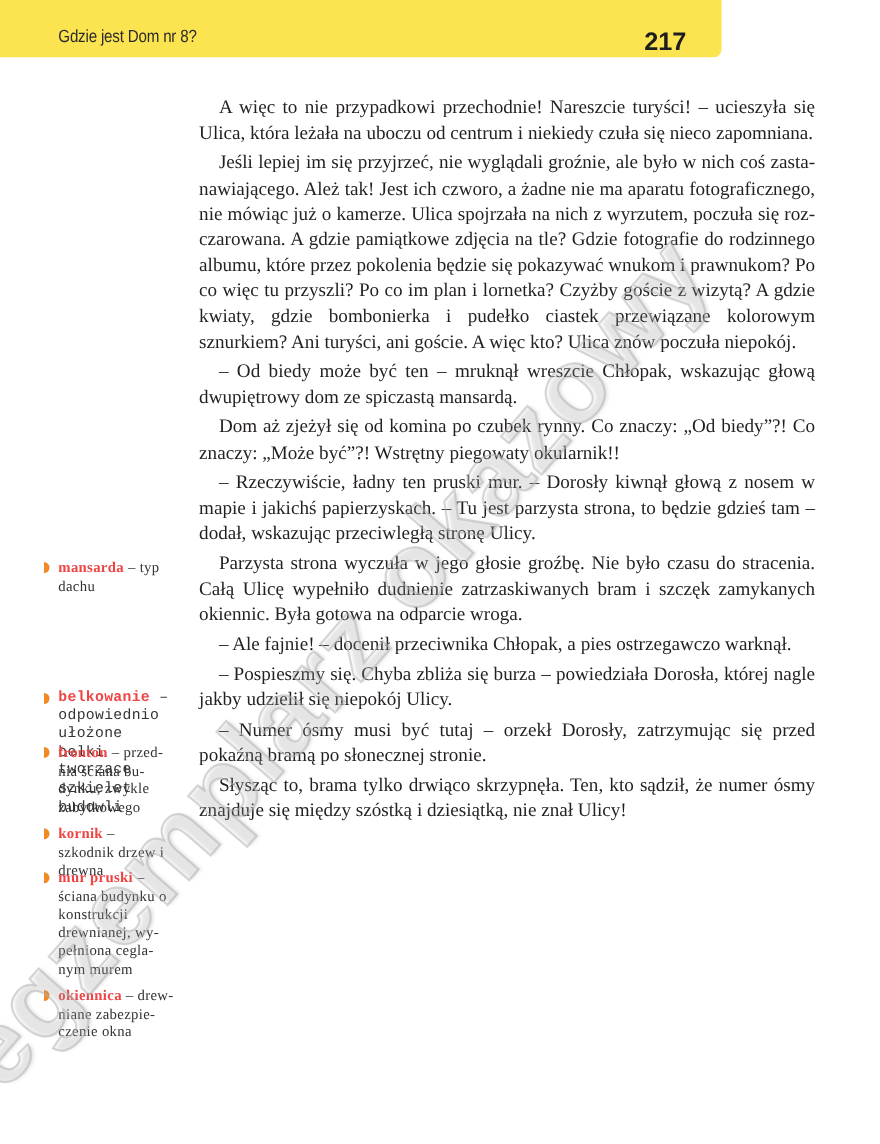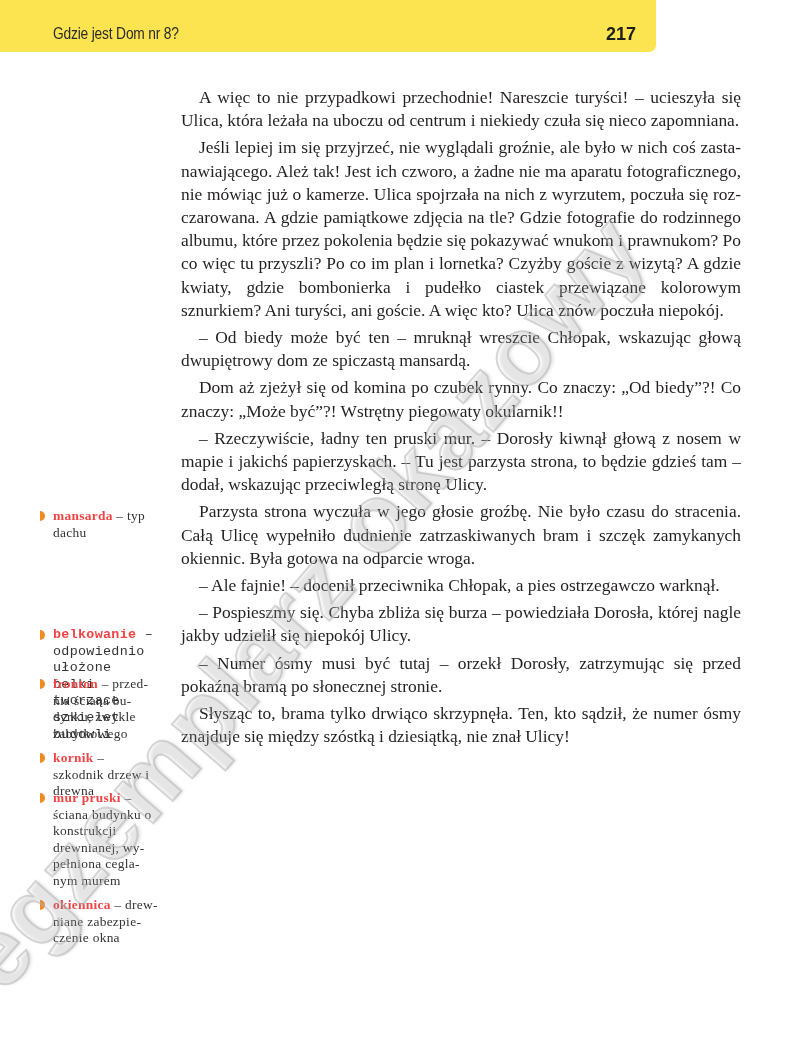--- a/index.html
+++ b/index.html
@@ -12,23 +12,23 @@
       position: absolute; left: 0; top: 0; width: 656px; height: 52px;
       background: #fce350; border-bottom-right-radius: 7px;
     }
     .header-title {
       position: absolute; left: 53px; top: 25px;
       font-family: "Liberation Sans Narrow", "Liberation Sans", sans-serif;
       font-size: 16px; color: #2b2b2b; letter-spacing: -0.2px;
       transform: scaleX(0.86); transform-origin: left center;
     }
     .page-number {
-      position: absolute; right: 20px; top: 24px;
+      position: absolute; right: 32px; top: 24px;
       font-family: "Liberation Sans", sans-serif; font-weight: bold;
-      font-size: 18px; color: #1d1d1d;
+      font-size: 23px; color: #1d1d1d;
     }
     .main-text {
       position: absolute; left: 181px; top: 86px; width: 560px;
       font-size: 17.4px; line-height: 23.2px; text-align: justify;
       hyphens: manual;
     }
     .main-text p { margin: 0 0 4px 0; text-indent: 18px; }
     .glossary {
       position: absolute; left: 40px; width: 118px;
       font-size: 13.4px; line-height: 16.6px; color: #333;

